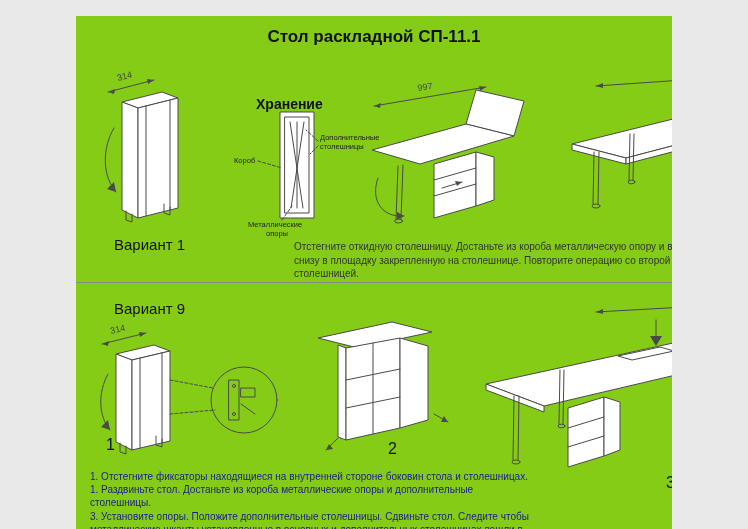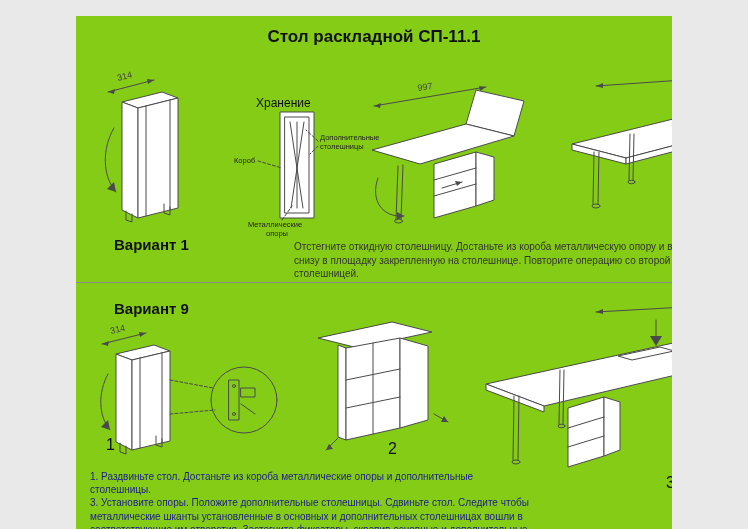--- a/index.html
+++ b/index.html
@@ -1,20 +1,20 @@
 <!DOCTYPE html>
 <html><head>
 <meta charset="utf-8">
 <style>
   * { margin:0; padding:0; box-sizing:border-box; }
   body { background:#e9e9e9; font-family:"Liberation Sans", sans-serif; }
   #sheet { position:relative; width:596px; height:529px; background:#84cc16; overflow:hidden; margin:16px auto; }
   .title { position:absolute; top:11px; left:0; width:100%; text-align:center; font-size:17px; font-weight:bold; color:#111; }
-  .variant-label { position:absolute; font-size:15px; font-weight:bold; color:#111;text-align:center; }
-  .storage-title { position:absolute; font-size:12px; font-weight:normal; color:#111; }
+  .variant-label { position:absolute; font-size:15px; font-weight:normal; color:#111;text-align:center; }
+  .storage-title { position:absolute; font-size:14px; font-weight:bold; color:#111; }
   .instr1 { position:absolute; left:218px; top:224px; width:432px; font-size:10px; line-height:1.35; color:#333; }
   .divider { position:absolute; left:0; top:266px; width:748px; border-top:1px solid #8a8a8a; }
   .step-num { position:absolute; font-size:16px; color:#111; }
   .instr2 { position:absolute; left:14px; top:454px; width:446px; font-size:10px; line-height:1.32; color:#1c1c8e; }
   svg { position:absolute; overflow:visible; }
   .ln { stroke:#4a4a4a; stroke-width:1; fill:none; stroke-linejoin:round; stroke-linecap:round; }
   .fw { stroke:#4a4a4a; stroke-width:1; fill:#ffffff; stroke-linejoin:round; }
   .dash { stroke-dasharray:3 2; }
   .ah { fill:#4a4a4a; stroke:none; }
   text.dim { font-family:"Liberation Sans", sans-serif; font-size:9px; fill:#444; }
@@ -180,17 +180,18 @@
     <ellipse cx="93.5" cy="134" rx="3.5" ry="1.8" class="ln"></ellipse>
     <line x1="312" y1="58" x2="311" y2="130" class="ln"></line>
     <line x1="316" y1="58" x2="315" y2="130" class="ln"></line>
     <ellipse cx="313.5" cy="132" rx="3.5" ry="1.8" class="ln"></ellipse>
     <path d="M336,96 C352,112 352,140 330,152" class="ln"></path>
     <polygon class="ah" points="330,152 338,148 336,156"></polygon>
   </svg>
   <div class="step-num" style="left:590px;top:458px">3</div>
 
   <div class="instr2">
+    <div>1. Отстегните фиксаторы находящиеся на внутренней стороне боковин стола и столешницах.</div>
     <div>1. Раздвиньте стол. Достаньте из короба металлические опоры и дополнительные столешницы.</div>
     <div>3. Установите опоры. Положите дополнительные столешницы. Сдвиньте стол. Следите чтобы металлические шканты установленные в основных и дополнительных столешницах вошли в соответствующие им отверстия. Застегните фиксаторы, скрепив основные и дополнительные столешницы.</div>
   </div>
 
 </div>
 
 </body></html>

